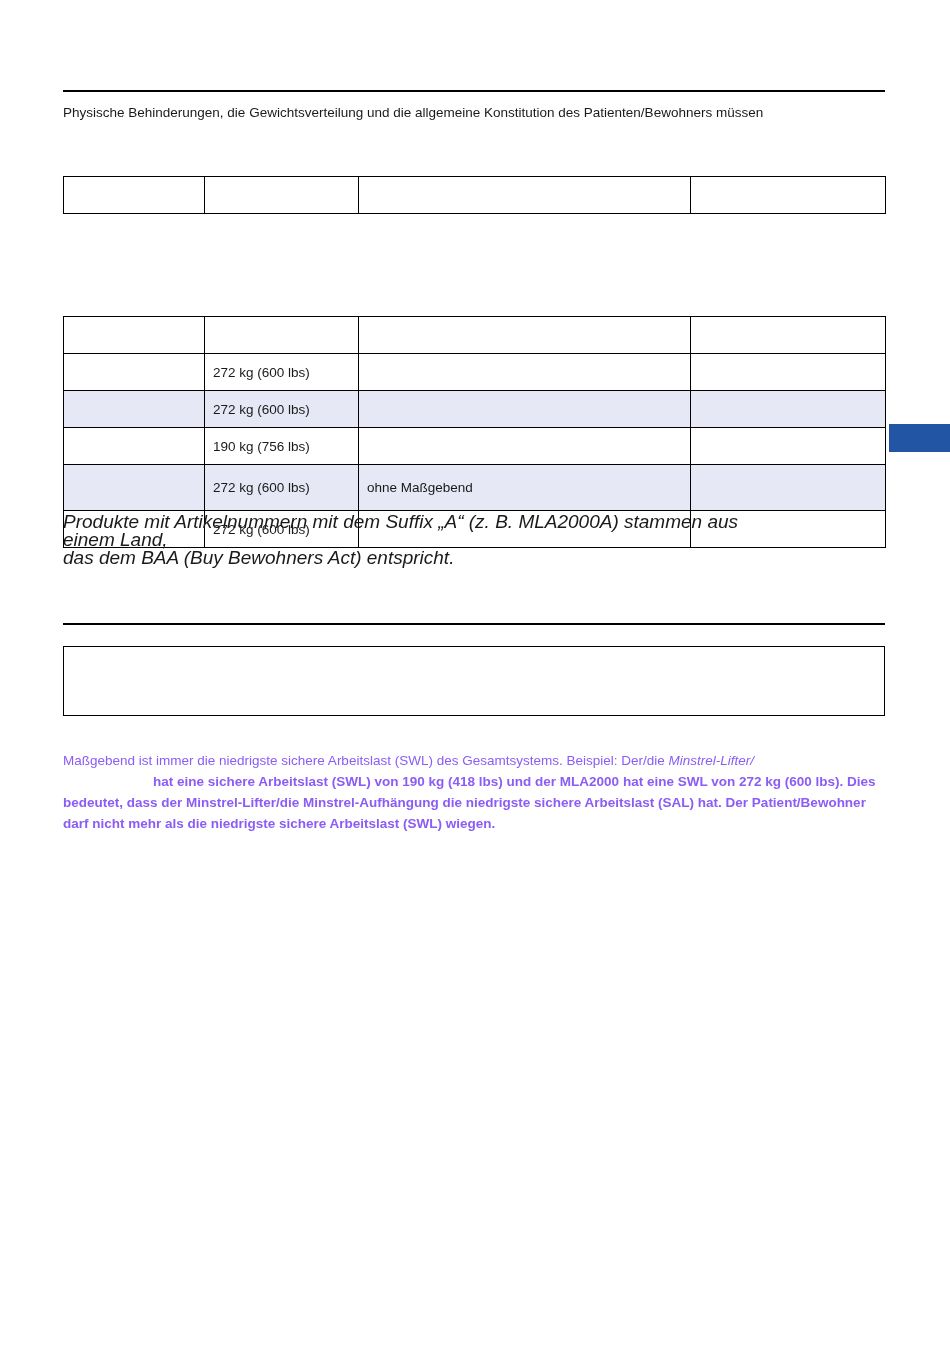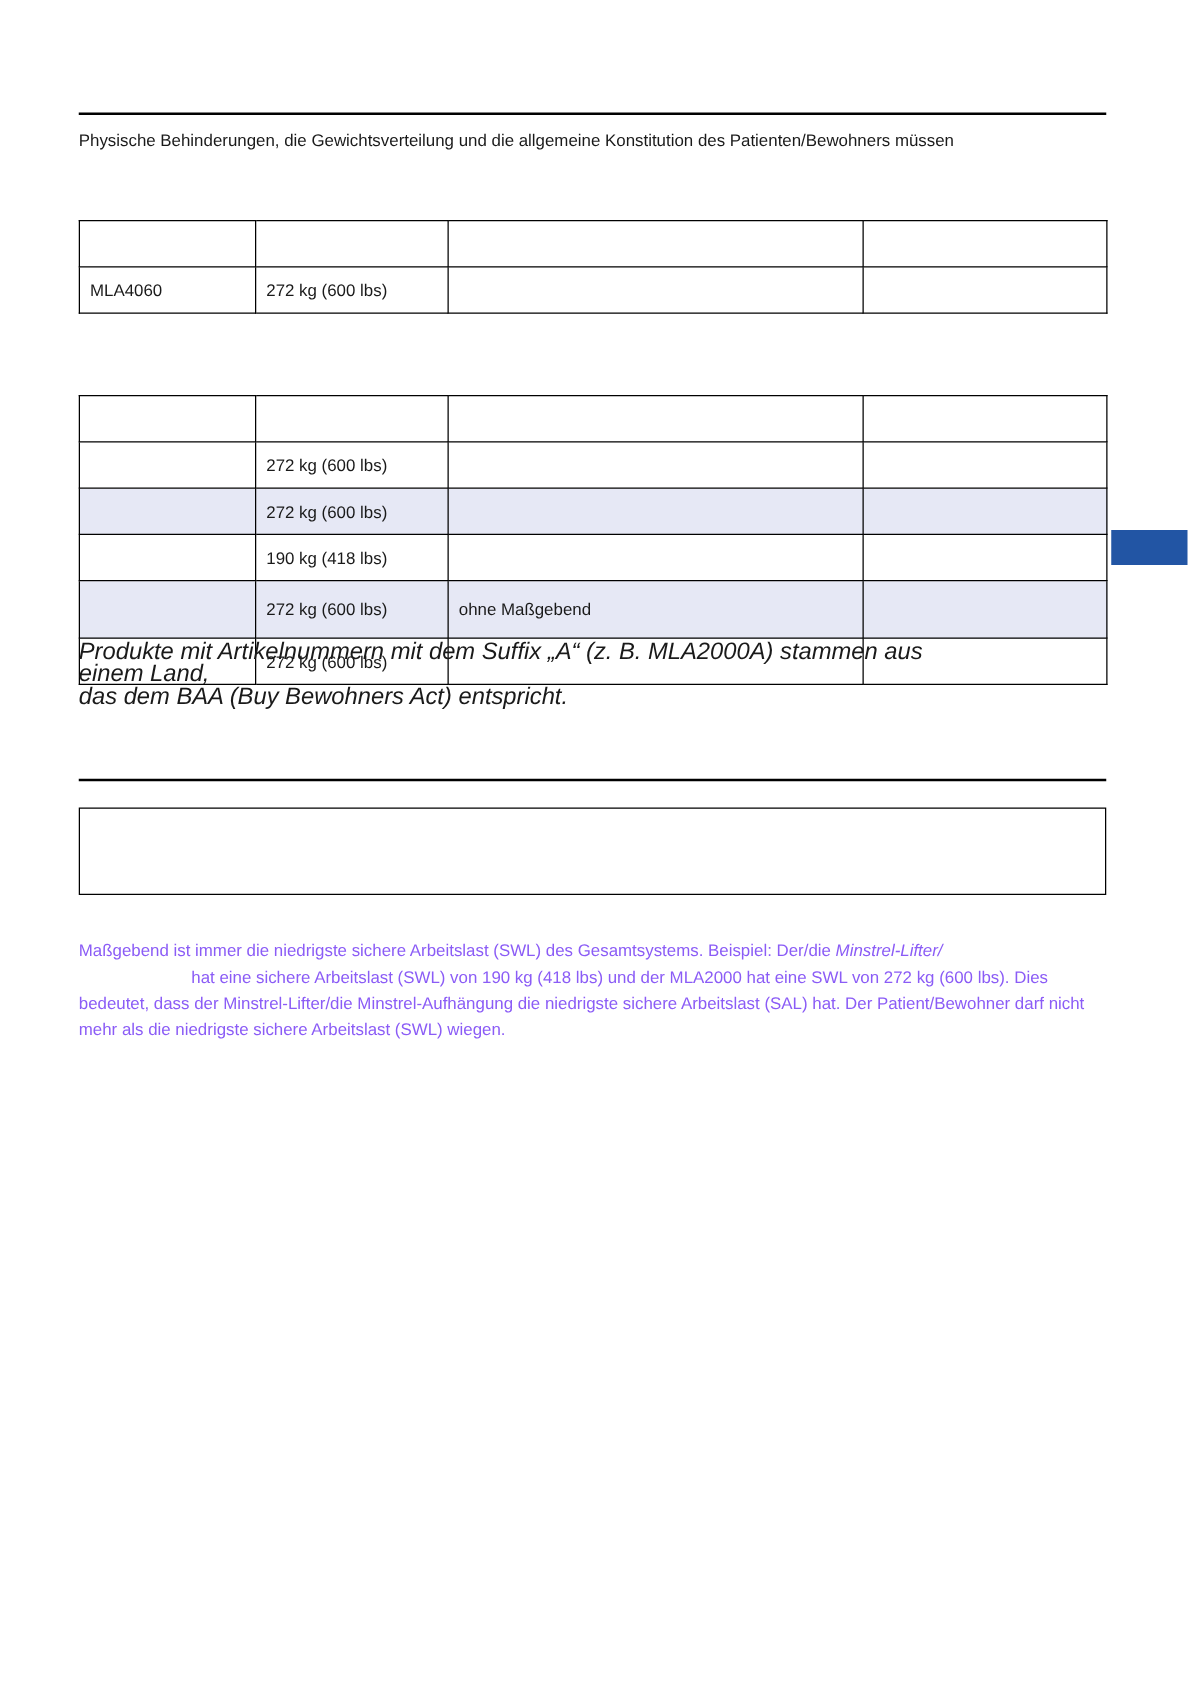--- a/index.html
+++ b/index.html
@@ -120,21 +120,21 @@
   .body-para {
     position: absolute;
     left: 63px;
     top: 750px;
     width: 822px;
     font-size: 13.5px;
     line-height: 21px;
     color: #8b5cf6;
   }
   .body-para .ital { font-style: italic; }
-  .body-para .indent-line { display: block; text-indent: 90px; }
+  .body-para .indent-line { display: block; text-indent: 90px; font-weight: bold; }
 
   
   .edge-tab {
     position: absolute;
     left: 889px;
     top: 424px;
     width: 61px;
     height: 28px;
     background: #2255a4;
   }
@@ -156,26 +156,20 @@
           <col class="col-c">
           <col class="col-d">
       </colgroup>
       <tbody>
         <tr class="t1-head">
           <td></td>
           <td></td>
           <td></td>
           <td></td>
         </tr>
-        <tr class="t1-row">
-          <td>MLA4060</td>
-          <td>272 kg (600 lbs)</td>
-          <td></td>
-          <td></td>
-        </tr>
       </tbody>
     </table>
   </div>
 
   <div class="table2-wrap">
     <table class="doc-table">
       <colgroup>
         <col class="col-a">
           <col class="col-b">
           <col class="col-c">
@@ -195,21 +189,21 @@
           <td></td>
         </tr>
         <tr class="t2-row shaded">
           <td></td>
           <td>272 kg (600 lbs)</td>
           <td></td>
           <td></td>
         </tr>
         <tr class="t2-row">
           <td></td>
-          <td>190 kg (418 lbs)</td>
+          <td>190 kg (756 lbs)</td>
           <td></td>
           <td></td>
         </tr>
         <tr class="t2-row tall shaded">
           <td></td>
           <td>272 kg (600 lbs)</td>
           <td>ohne Maßgebend</td>
           <td></td>
         </tr>
         <tr class="t2-row">

